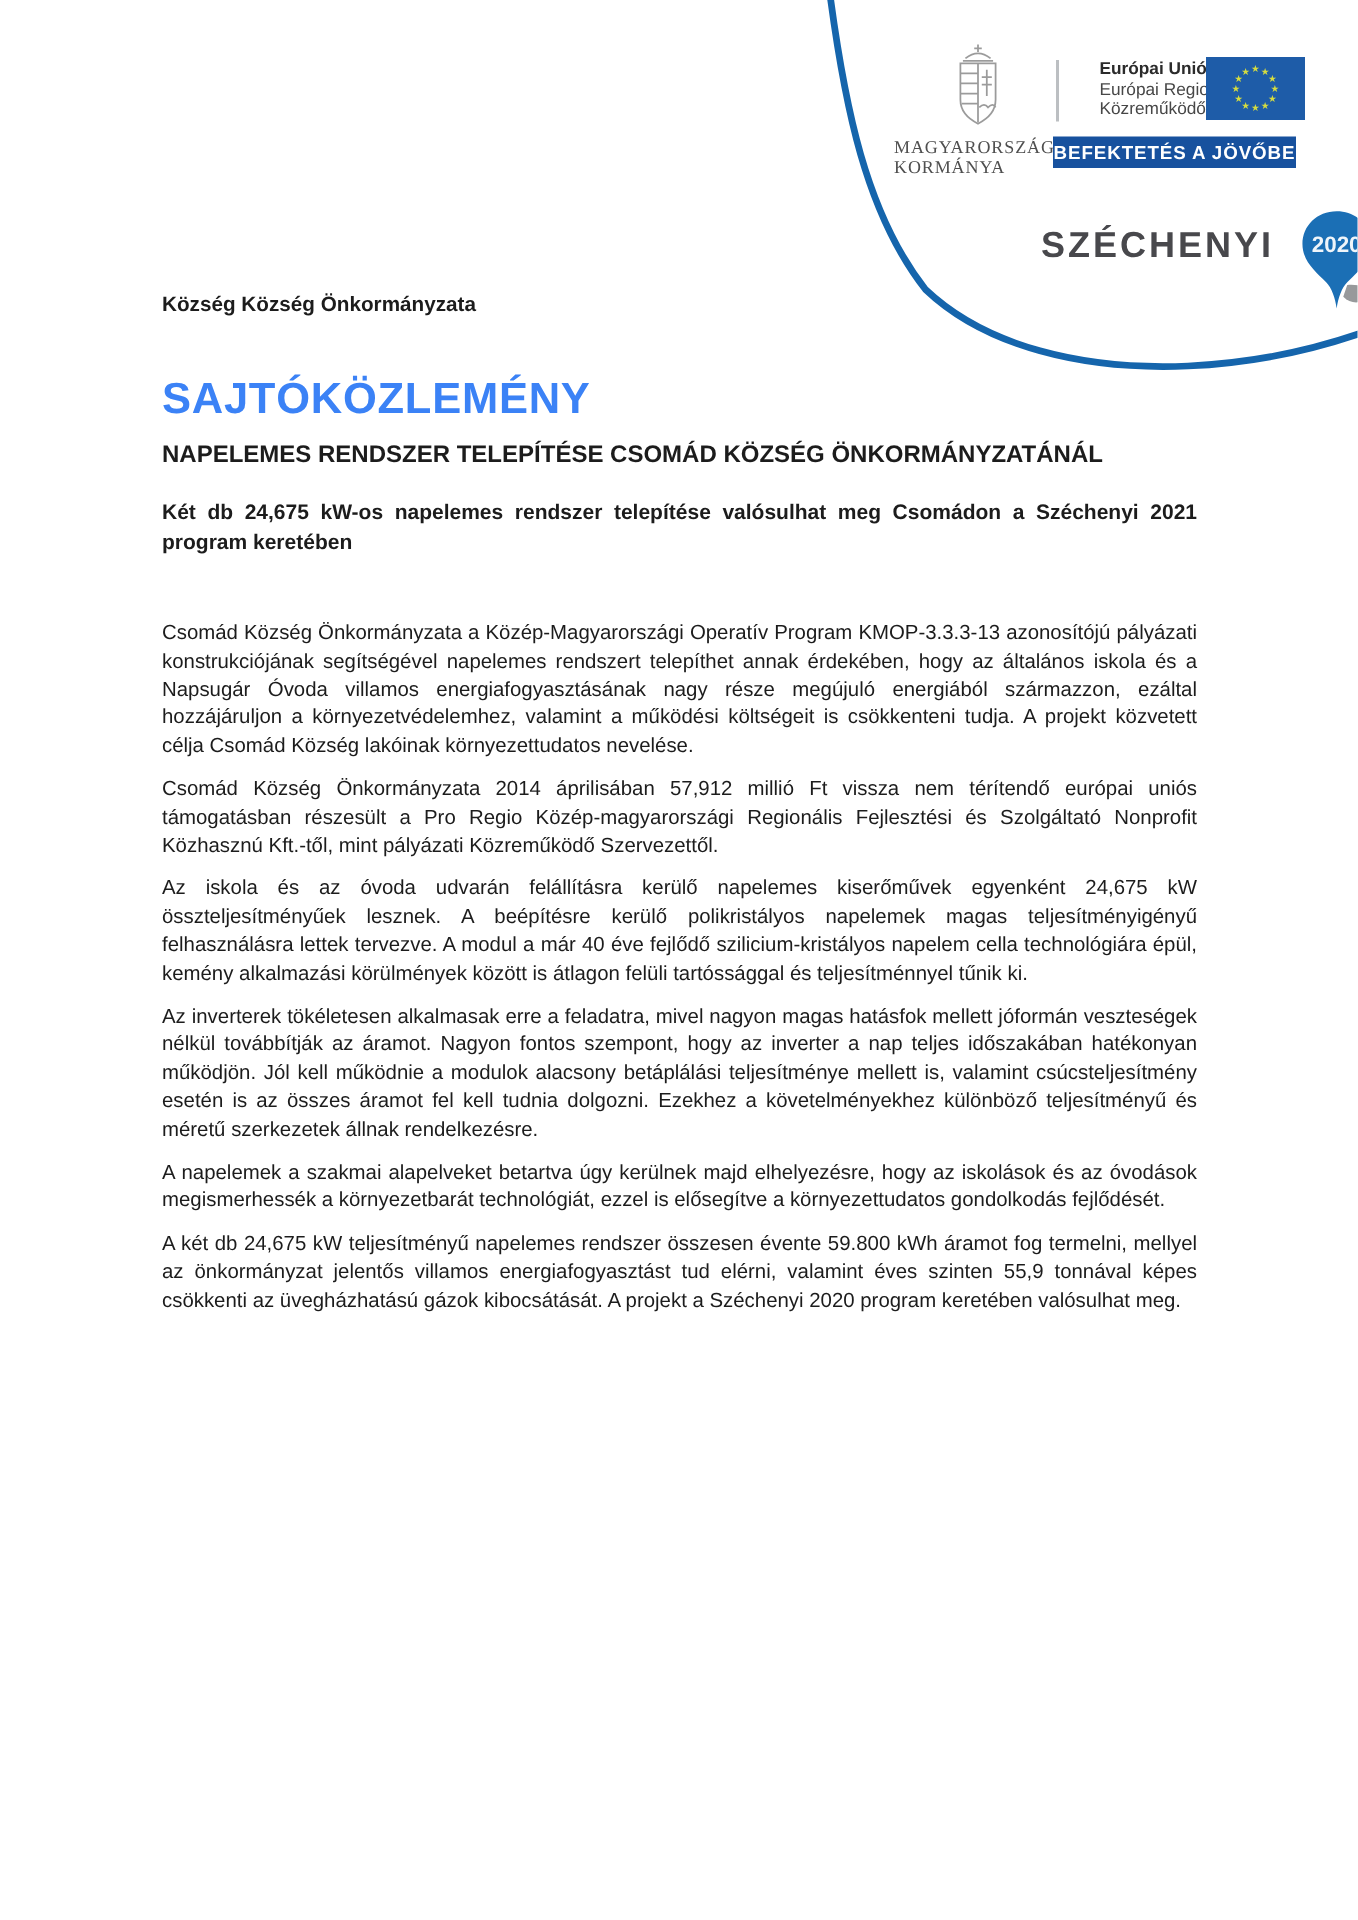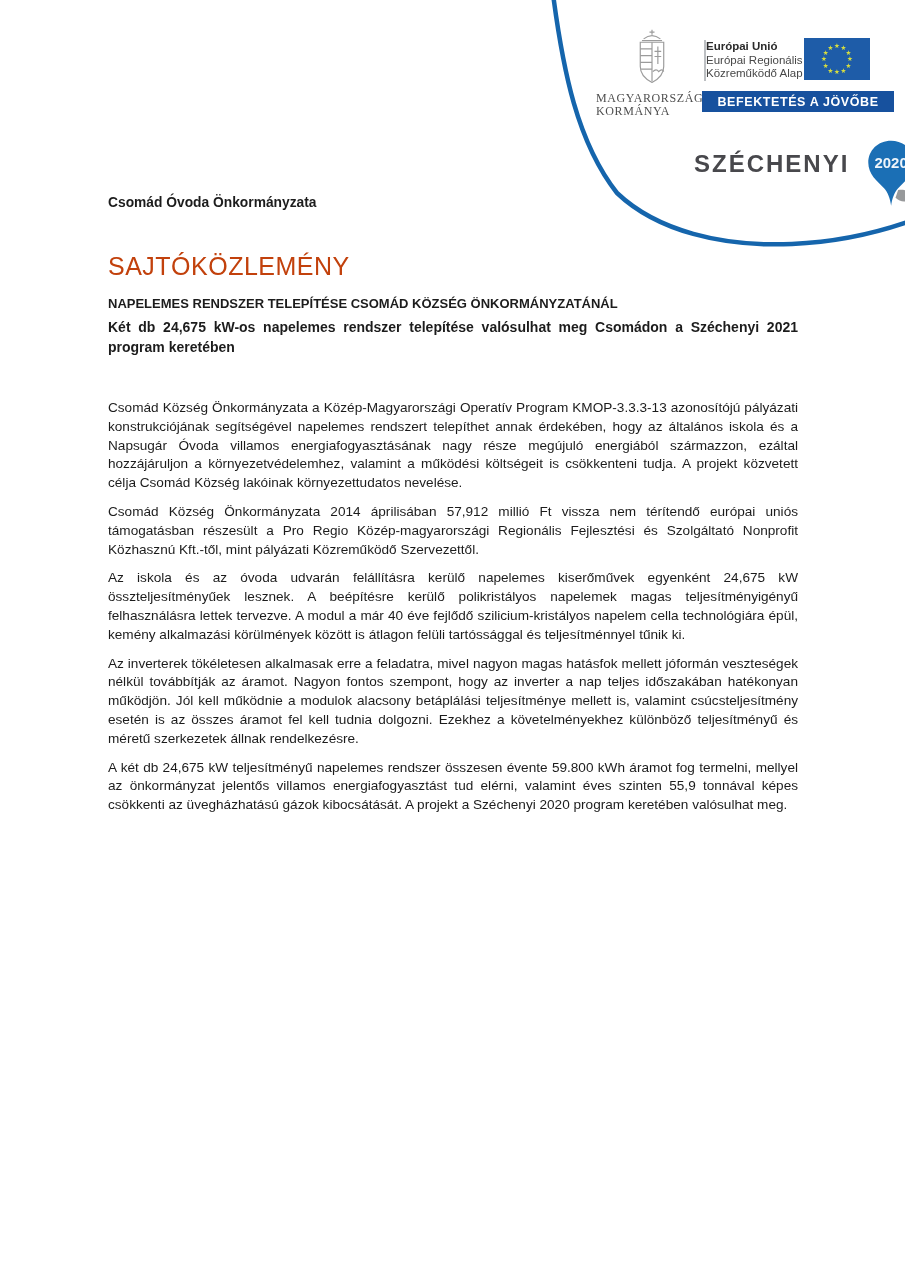--- a/index.html
+++ b/index.html
@@ -21,51 +21,51 @@
   .gov-crest { display:block; margin:0 auto 2px auto; }
   .gov-name {
     font-family:"Liberation Serif", serif;
     font-size:12px; line-height:12.5px;
     color:#4f4f4f; letter-spacing:0.6px;
   }
 
   
   .eu-block {
     position:absolute; left:704px; top:40px;
-    border-left:2px solid #bcbfc2; padding-left:0;
+    border-left:2px solid #bcbfc2; padding-left:27px;
   }
   .eu-line { font-size:11.5px; line-height:13.5px; color:#474747; }
   .eu-line.first { font-weight:bold; color:#2b2b2b; }
 
   .eu-flag { position:absolute; left:804px; top:38px; }
 
   
   .banner {
-    position:absolute; left:702px; top:91px; width:192px; height:21px;
+    position:absolute; left:702px; top:91px; width:162px; height:21px;
     background:#17519E; color:#ffffff;
     font-weight:bold; font-size:12.5px; letter-spacing:0.6px;
     display:flex; align-items:center; justify-content:center;
   }
 
   
   .szechenyi-text {
     position:absolute; left:694px; top:150px;
     font-size:24px; font-weight:bold; color:#48484c; letter-spacing:2px;
   }
   .szechenyi-pin { position:absolute; left:859px; top:139px; }
 
   
   .content { position:absolute; left:108px; top:195px; width:690px; }
   .date-line { font-size:13.5px; margin:0 0 12px 0; }
   .org-line  { font-size:13.8px; font-weight:bold; margin:0 0 40px 0; }
   .press-title {
-    font-size:25px; font-weight:normal; color:#c2410c;
+    font-size:29px; font-weight:bold; color:#3b82f6;
     letter-spacing:0.5px; line-height:32px; margin:0 0 13px 0;
   }
-  .press-subtitle { font-size:13px; font-weight:bold; margin:0 0 5px 0; line-height:18px; }
+  .press-subtitle { font-size:16px; font-weight:bold; margin:0 0 19px 0; line-height:18px; }
   .press-lead {
     font-size:14px; font-weight:bold; line-height:19.5px;
     text-align:justify; margin:0 0 42px 0;
   }
   .body-text p {
     font-size:13.6px; line-height:18.8px;
     text-align:justify; margin:0 0 10px 0;
   }
 </style>
 </head>
@@ -123,25 +123,26 @@
 <div class="szechenyi-text">SZÉCHENYI</div>
 <span class="szechenyi-pin">
   <svg width="66" height="72" viewBox="0 0 66 82">
     <path d="M40 58 C50 57 57 61 59 65 C52 73 43 73 37 67 Z" fill="#97999b"></path>
     <path d="M32 2 C17 2 6 13 6 27 C6 40 16 48 24 56 C28 60 31 68 32 76 C33 68 36 60 40 56 C48 48 58 40 58 27 C58 13 47 2 32 2 Z" fill="#1B6FB5"></path>
     <text x="32" y="33" text-anchor="middle" font-size="17" font-weight="bold" fill="#ffffff" fill-opacity="0.93" font-family="Liberation Sans, sans-serif">2020</text>
   </svg>
 </span>
 
 <div class="content">
-  <p class="org-line">Csomád Óvoda Önkormányzata</p>
+  <p class="org-line">Község Község Önkormányzata</p>
   <h1 class="press-title">SAJTÓKÖZLEMÉNY</h1>
   <h2 class="press-subtitle">NAPELEMES RENDSZER TELEPÍTÉSE CSOMÁD KÖZSÉG ÖNKORMÁNYZATÁNÁL</h2>
   <p class="press-lead">Két db 24,675 kW-os napelemes rendszer telepítése valósulhat meg Csomádon a Széchenyi 2021 program keretében</p>
 
   <div class="body-text">
     <p>Csomád Község Önkormányzata a Közép-Magyarországi Operatív Program KMOP-3.3.3-13 azonosítójú pályázati konstrukciójának segítségével napelemes rendszert telepíthet annak érdekében, hogy az általános iskola és a Napsugár Óvoda villamos energiafogyasztásának nagy része megújuló energiából származzon, ezáltal hozzájáruljon a környezetvédelemhez, valamint a működési költségeit is csökkenteni tudja. A projekt közvetett célja Csomád Község lakóinak környezettudatos nevelése.</p>
     <p>Csomád Község Önkormányzata 2014 áprilisában 57,912 millió Ft vissza nem térítendő európai uniós támogatásban részesült a Pro Regio Közép-magyarországi Regionális Fejlesztési és Szolgáltató Nonprofit Közhasznú Kft.-től, mint pályázati Közreműködő Szervezettől.</p>
     <p>Az iskola és az óvoda udvarán felállításra kerülő napelemes kiserőművek egyenként 24,675 kW összteljesítményűek lesznek. A beépítésre kerülő polikristályos napelemek magas teljesítményigényű felhasználásra lettek tervezve. A modul a már 40 éve fejlődő szilicium-kristályos napelem cella technológiára épül, kemény alkalmazási körülmények között is átlagon felüli tartóssággal és teljesítménnyel tűnik ki.</p>
     <p>Az inverterek tökéletesen alkalmasak erre a feladatra, mivel nagyon magas hatásfok mellett jóformán veszteségek nélkül továbbítják az áramot. Nagyon fontos szempont, hogy az inverter a nap teljes időszakában hatékonyan működjön. Jól kell működnie a modulok alacsony betáplálási teljesítménye mellett is, valamint csúcsteljesítmény esetén is az összes áramot fel kell tudnia dolgozni. Ezekhez a követelményekhez különböző teljesítményű és méretű szerkezetek állnak rendelkezésre.</p>
+    <p>A napelemek a szakmai alapelveket betartva úgy kerülnek majd elhelyezésre, hogy az iskolások és az óvodások megismerhessék a környezetbarát technológiát, ezzel is elősegítve a környezettudatos gondolkodás fejlődését.</p>
     <p>A két db 24,675 kW teljesítményű napelemes rendszer összesen évente 59.800 kWh áramot fog termelni, mellyel az önkormányzat jelentős villamos energiafogyasztást tud elérni, valamint éves szinten 55,9 tonnával képes csökkenti az üvegházhatású gázok kibocsátását. A projekt a Széchenyi 2020 program keretében valósulhat meg.</p>
   </div>
 </div>
 
 </body></html>

